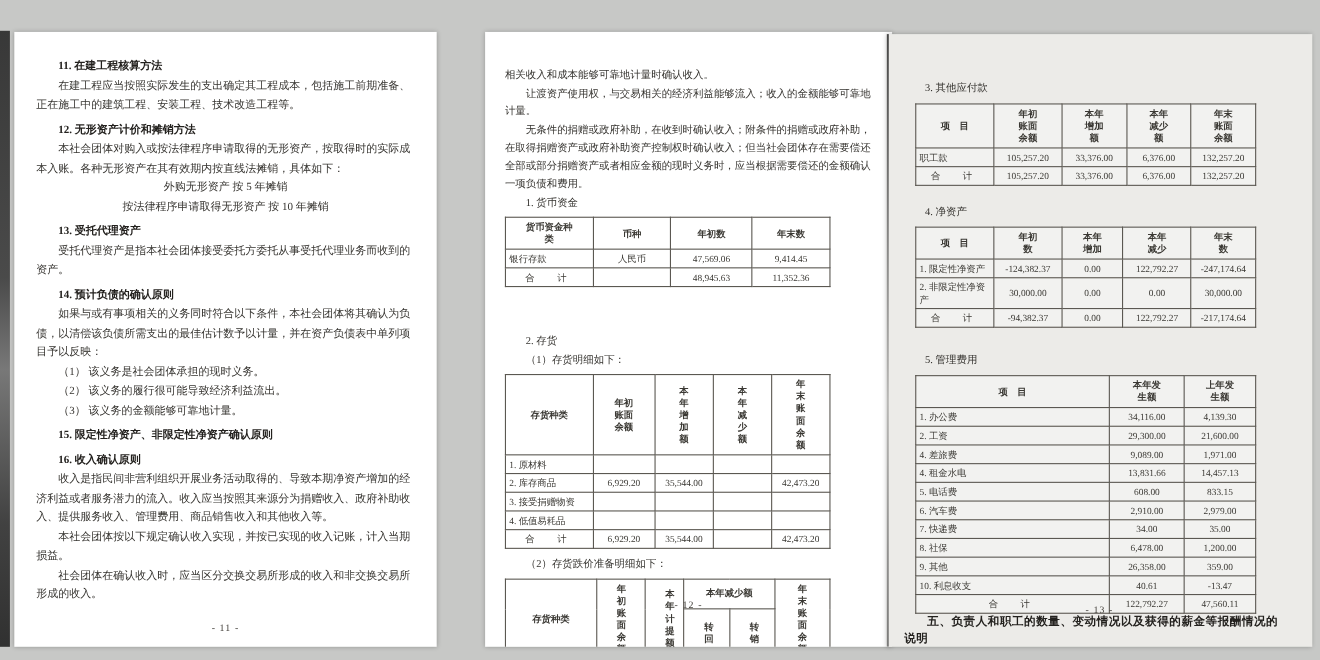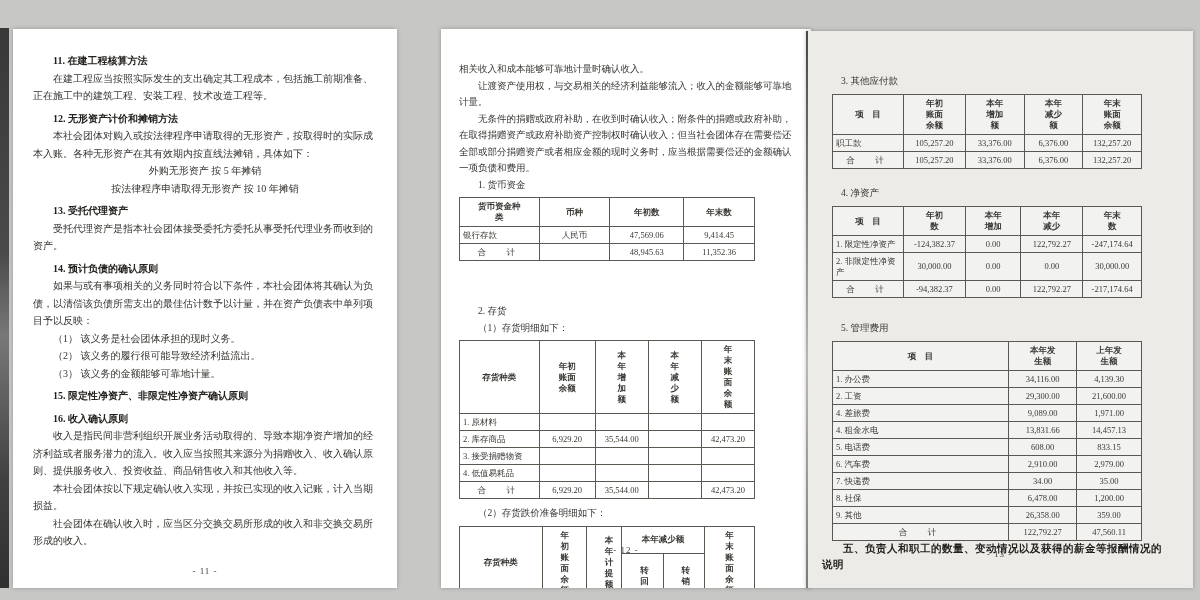--- a/index.html
+++ b/index.html
@@ -79,21 +79,21 @@
       <p class="blk blk-c">按法律程序申请取得无形资产 按 10 年摊销</p>
       <p class="blk blk-h">13. 受托代理资产</p>
       <p class="blk blk-p">受托代理资产是指本社会团体接受委托方委托从事受托代理业务而收到的资产。</p>
       <p class="blk blk-h">14. 预计负债的确认原则</p>
       <p class="blk blk-p">如果与或有事项相关的义务同时符合以下条件，本社会团体将其确认为负债，以清偿该负债所需支出的最佳估计数予以计量，并在资产负债表中单列项目予以反映：</p>
       <p class="blk blk-i">（1） 该义务是社会团体承担的现时义务。</p>
       <p class="blk blk-i">（2） 该义务的履行很可能导致经济利益流出。</p>
       <p class="blk blk-i">（3） 该义务的金额能够可靠地计量。</p>
       <p class="blk blk-h">15. 限定性净资产、非限定性净资产确认原则</p>
       <p class="blk blk-h">16. 收入确认原则</p>
-      <p class="blk blk-p">收入是指民间非营利组织开展业务活动取得的、导致本期净资产增加的经济利益或者服务潜力的流入。收入应当按照其来源分为捐赠收入、收入确认原则、提供服务收入、投资收益、商品销售收入和其他收入等。</p>
+      <p class="blk blk-p">收入是指民间非营利组织开展业务活动取得的、导致本期净资产增加的经济利益或者服务潜力的流入。收入应当按照其来源分为捐赠收入、政府补助收入、提供服务收入、管理费用、商品销售收入和其他收入等。</p>
       <p class="blk blk-p">本社会团体按以下规定确认收入实现，并按已实现的收入记账，计入当期损益。</p>
       <p class="blk blk-p">社会团体在确认收入时，应当区分交换交易所形成的收入和非交换交易所形成的收入。</p>
     </div>
   <div class="page-num">- 11 -</div>
 </div>
 
 <div class="page page-2">
   <div>
       <p class="blk blk-p0">相关收入和成本能够可靠地计量时确认收入。</p>
       <p class="blk blk-p">让渡资产使用权，与交易相关的经济利益能够流入；收入的金额能够可靠地计量。</p>
@@ -347,20 +347,25 @@
           <td class="lbl">8. 社保</td>
           <td class="num">6,478.00</td>
           <td class="num">1,200.00</td>
         </tr>
         <tr>
           <td class="lbl">9. 其他</td>
           <td class="num">26,358.00</td>
           <td class="num">359.00</td>
         </tr>
         <tr>
+          <td class="lbl">10. 利息收支</td>
+          <td class="num">40.61</td>
+          <td class="num">-13.47</td>
+        </tr>
+        <tr>
           <td class="lbl ctr">合　计</td>
           <td class="num">122,792.27</td>
           <td class="num">47,560.11</td>
         </tr>
       </tbody>
     </table>
   <p class="sec-title big-head mt40">五、负责人和职工的数量、变动情况以及获得的薪金等报酬情况的说明</p>
 
   <div class="page-num">- 13 -</div>
 </div>

